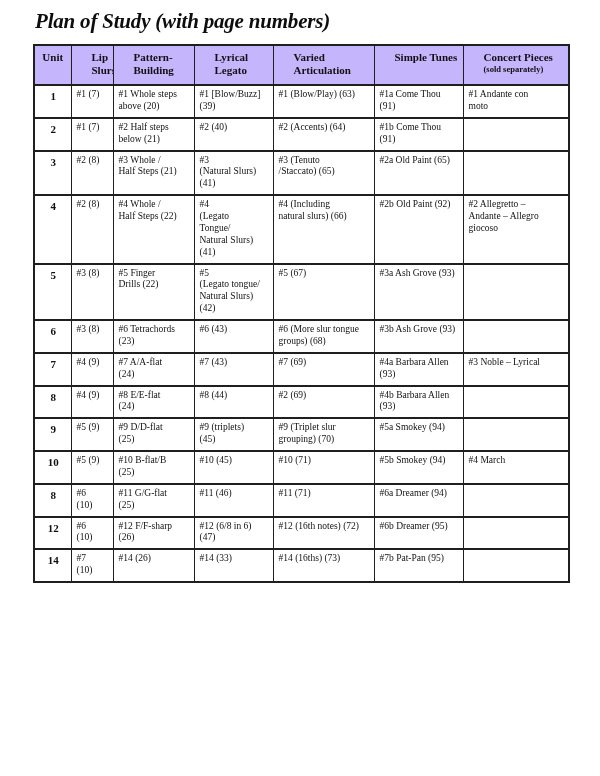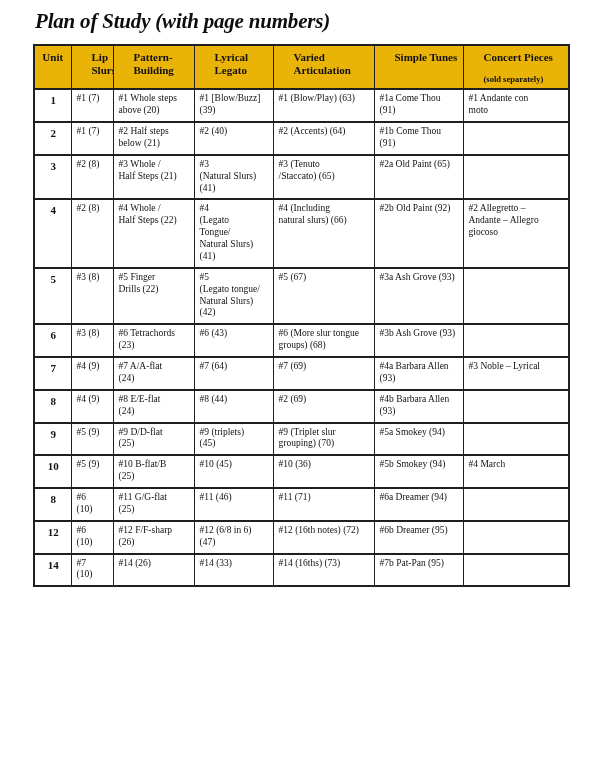--- a/index.html
+++ b/index.html
@@ -49,39 +49,39 @@
   col.c4 { width: 101px; }
   col.c5 { width: 89px; }
   col.c6 { width: 106px; }
   th, td {
     border: solid #1f1f1f;
     border-width: 2px 1px;
     vertical-align: top;
     overflow: hidden;
   }
   thead th {
-    background: #eab308;
+    background: #c4b5fd;
     font-size: 11px;
     font-weight: bold;
     text-align: left;
     padding: 5px 4px 4px 20px;
     line-height: 1.18;
     height: 29px;
   }
   thead th.unit-header {
     text-align: center;
     padding-left: 2px;
     padding-right: 2px;
   }
   .concert-note {
     display: block;
     font-size: 8.5px;
     font-weight: bold;
     line-height: 1.1;
-    margin-top: 11px;
+    margin-top: 1px;
   }
   tbody td {
     font-size: 9.5px;
     line-height: 1.25;
     padding: 3px 4px 4px 5px;
     white-space: pre-line;
   }
   tbody td.unit-cell {
     text-align: center;
     font-weight: bold;
@@ -194,21 +194,21 @@
           <td>#6 (More slur tongue
 groups) (68)</td>
           <td>#3b Ash Grove (93)</td>
           <td></td>
         </tr>
         <tr>
           <td class="unit-cell">7</td>
           <td>#4 (9)</td>
           <td>#7 A/A-flat
 (24)</td>
-          <td>#7 (64)</td>
+          <td>#7 (43)</td>
           <td>#7 (69)</td>
           <td>#4a Barbara Allen
 (93)</td>
           <td>#3 Noble – Lyrical</td>
         </tr>
         <tr>
           <td class="unit-cell">8</td>
           <td>#4 (9)</td>
           <td>#8 E/E-flat
 (24)</td>
@@ -229,21 +229,21 @@
 grouping) (70)</td>
           <td>#5a Smokey (94)</td>
           <td></td>
         </tr>
         <tr>
           <td class="unit-cell">10</td>
           <td>#5 (9)</td>
           <td>#10 B-flat/B
 (25)</td>
           <td>#10 (45)</td>
-          <td>#10 (36)</td>
+          <td>#10 (71)</td>
           <td>#5b Smokey (94)</td>
           <td>#4 March</td>
         </tr>
         <tr>
           <td class="unit-cell">8</td>
           <td>#6
 (10)</td>
           <td>#11 G/G-flat
 (25)</td>
           <td>#11 (46)</td>

